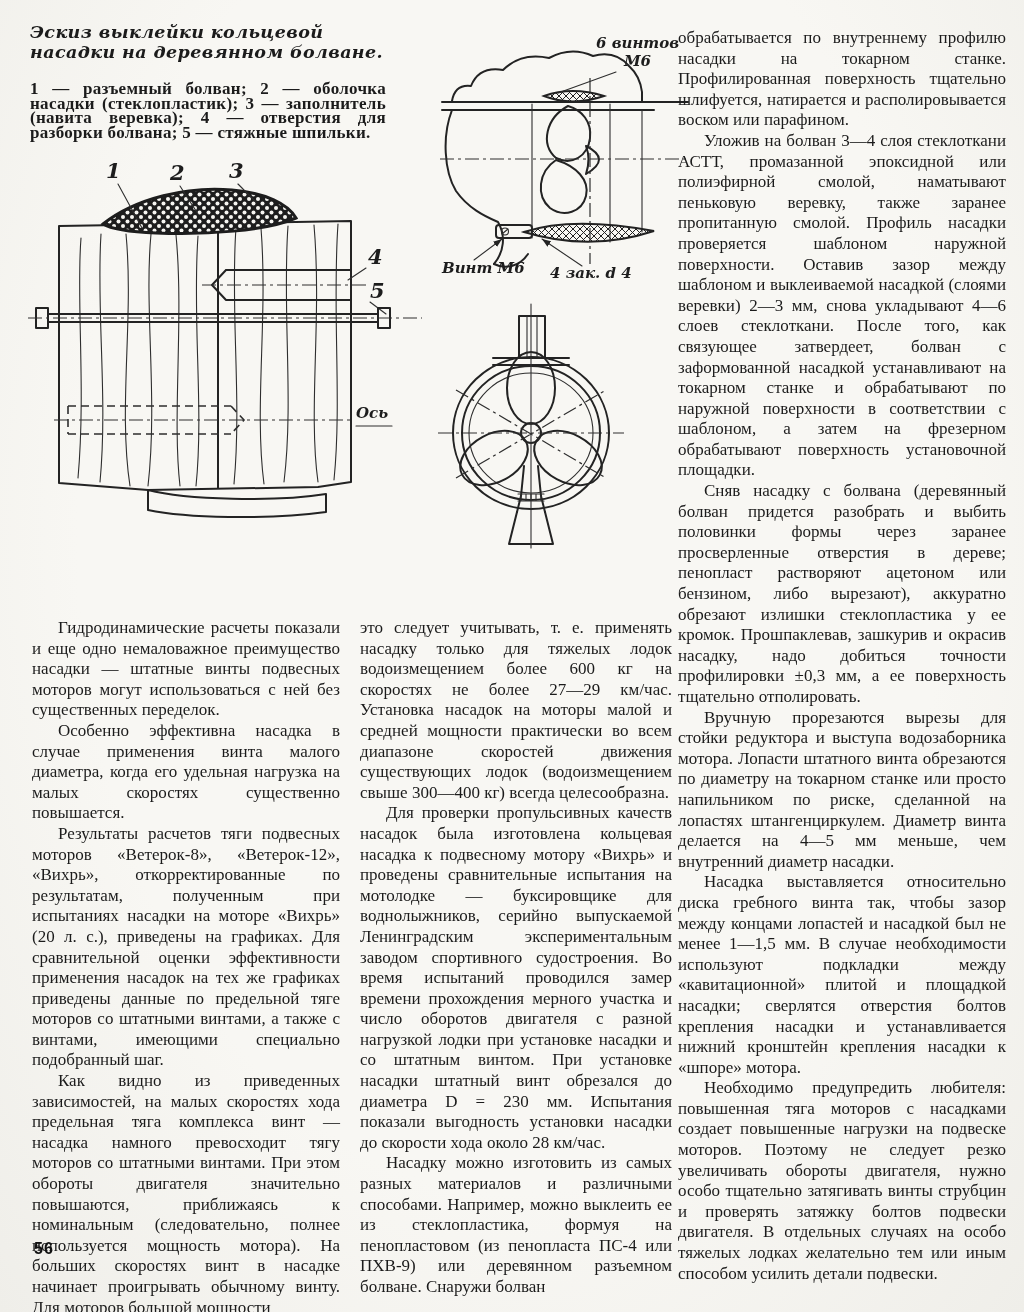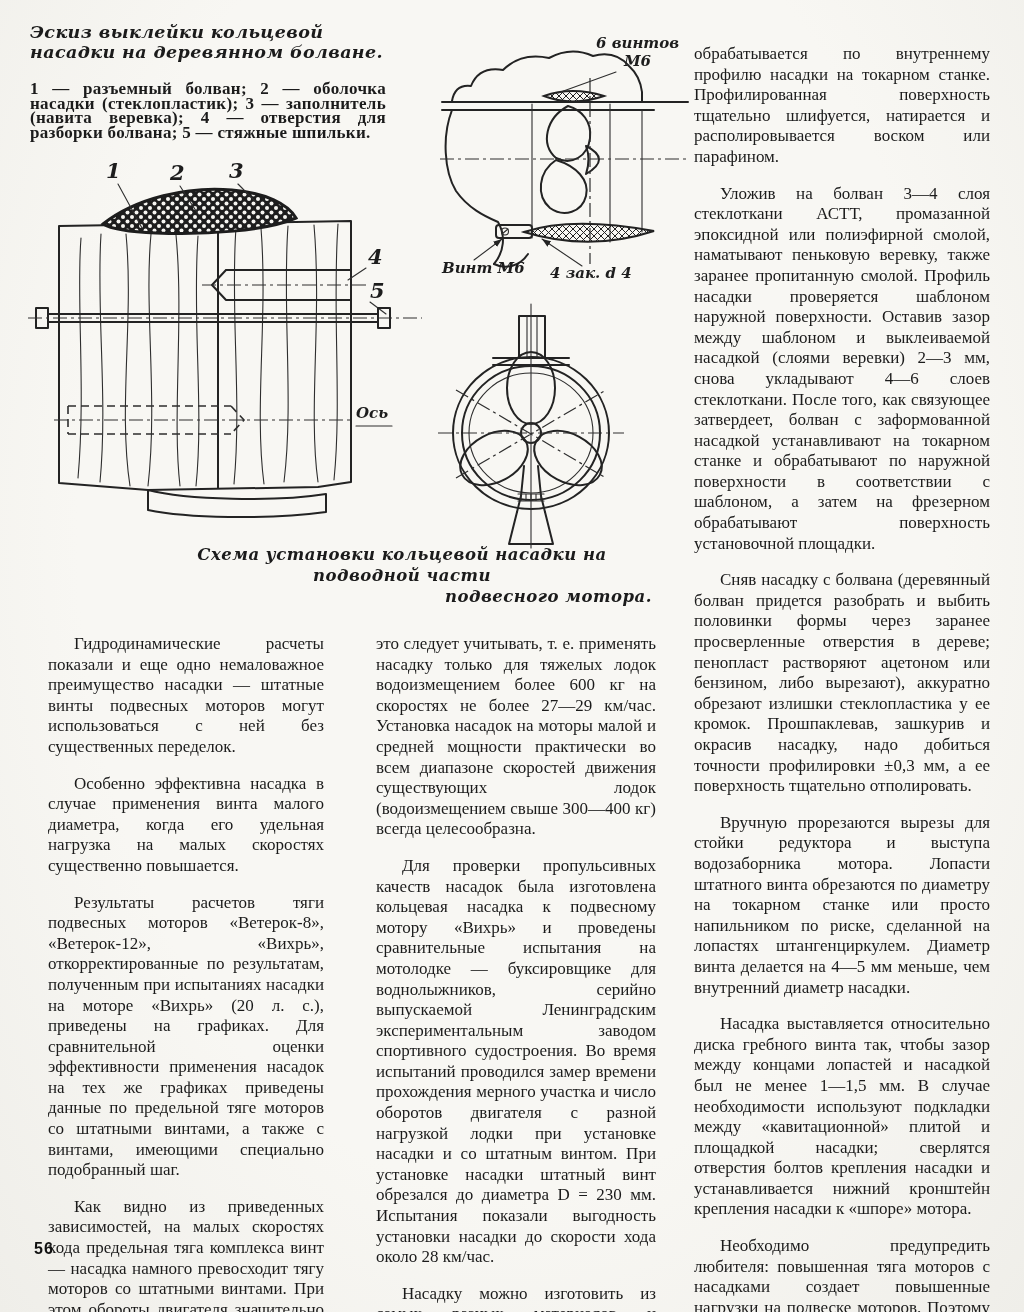--- a/index.html
+++ b/index.html
@@ -43,21 +43,21 @@
     font-size:16.5px;line-height:21px;letter-spacing:0.5px;
   }
   .cap-install .l1{text-align:center;}
   .cap-install .l2{text-align:right;padding-right:10px;}
   
   .col{position:absolute;font-size:17px;line-height:20.6px;text-align:justify;
        -webkit-hyphens:auto;hyphens:auto;overflow-wrap:break-word;}
   .col-left{left:32px;top:618px;width:308px;}
   .col-mid{left:360px;top:618px;width:312px;}
   .col-right{left:678px;top:28px;width:328px;}
-  .para{text-indent:26px;margin:16px;font-family:Liberation Serif, serif;}
+  .para{text-indent:26px;margin:0;font-family:Liberation Serif, serif;}
   .para.noindent{text-indent:0;}
   .end-mark{
     margin-top:24px;text-align:right;padding-right:42px;
     font-size:20px;letter-spacing:14px;color:#111;
   }
   .page-num{
     position:absolute;left:34px;top:1240px;
     font-family:"Liberation Sans", sans-serif;font-weight:bold;font-size:16px;
     letter-spacing:1px;color:#111;
   }
@@ -213,24 +213,20 @@
         <path class="ln" d="M89,214 L81,246 M117,214 L125,246 M81,246 L125,246"></path>
       </g>
 
       <g>
         <path class="ln-thin" d="M103,6 L103,250"></path>
         <path class="ln-cl" d="M10,135 L196,135 M28,180 L178,92 M28,92 L178,180"></path>
       </g>
     </svg>
   </div>
 
-  <div class="cap-install">
-    <div class="l1">Схема установки кольцевой насадки на подводной части</div>
-    <div class="l2">подвесного мотора.</div>
-  </div>
 
   <div class="col col-left">
     <p class="para">Гидродинамические расчеты показали и еще одно немаловажное преимущество насадки — штатные винты подвесных моторов могут использоваться с ней без существенных переделок.</p>
     <p class="para">Особенно эффективна насадка в случае применения винта малого диаметра, когда его удельная нагрузка на малых скоростях существенно повышается.</p>
     <p class="para">Результаты расчетов тяги подвесных моторов «Ветерок-8», «Ветерок-12», «Вихрь», откорректированные по результатам, полученным при испытаниях насадки на моторе «Вихрь» (20 л. с.), приведены на графиках. Для сравнительной оценки эффективности применения насадок на тех же графиках приведены данные по предельной тяге моторов со штатными винтами, а также с винтами, имеющими специально подобранный шаг.</p>
     <p class="para">Как видно из приведенных зависимостей, на малых скоростях хода предельная тяга комплекса винт — насадка намного превосходит тягу моторов со штатными винтами. При этом обороты двигателя значительно повышаются, приближаясь к номинальным (следовательно, полнее используется мощность мотора). На больших скоростях винт в насадке начинает проигрывать обычному винту. Для моторов большой мощности</p>
   </div>
 
   <div class="col col-mid">
     <p class="para noindent">это следует учитывать, т. е. применять насадку только для тяжелых лодок водоизмещением более 600 кг на скоростях не более 27—29 км/час. Установка насадок на моторы малой и средней мощности практически во всем диапазоне скоростей движения существующих лодок (водоизмещением свыше 300—400 кг) всегда целесообразна.</p>

